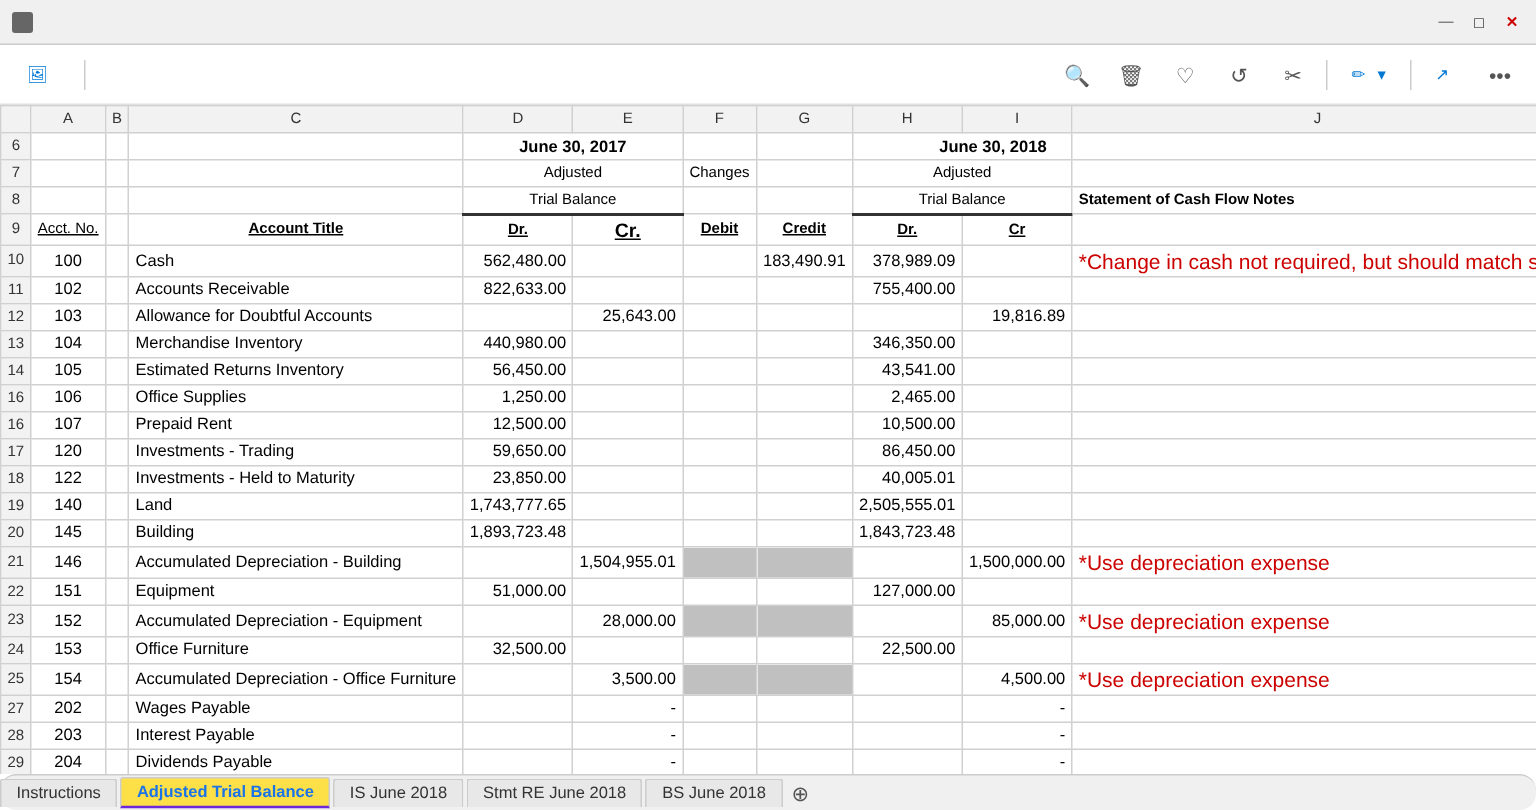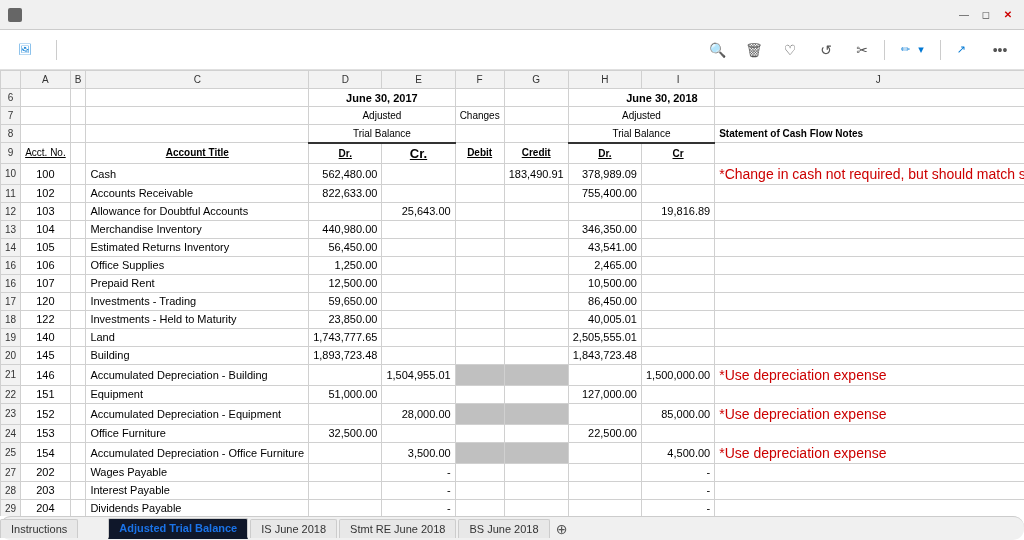--- a/index.html
+++ b/index.html
@@ -82,25 +82,24 @@
       font-size: 11px;
       cursor: pointer;
       border: 1px solid #ccc;
       border-bottom: none;
       background: #e8e8e8;
       color: #333;
       margin-right: 2px;
       border-radius: 2px 2px 0 0;
     }
     .tab.active {
-      background: #0f172a;
+      background: #fde047;
       color: #1a73e8;
-      border-bottom: 2px solid #0f172a;
+      border-bottom: 2px solid #6d28d9;
       font-weight: bold;
-      margin-left: 28px;
     }
     .tab-add {
       width: 20px; height: 20px; display: flex; align-items: center; justify-content: center;
       cursor: pointer; font-size: 14px; color: #555; border: none; background: none;
     }
 
     .main-area {
       position: relative;
       height: calc(540px - 30px - 40px);
       overflow: hidden;

